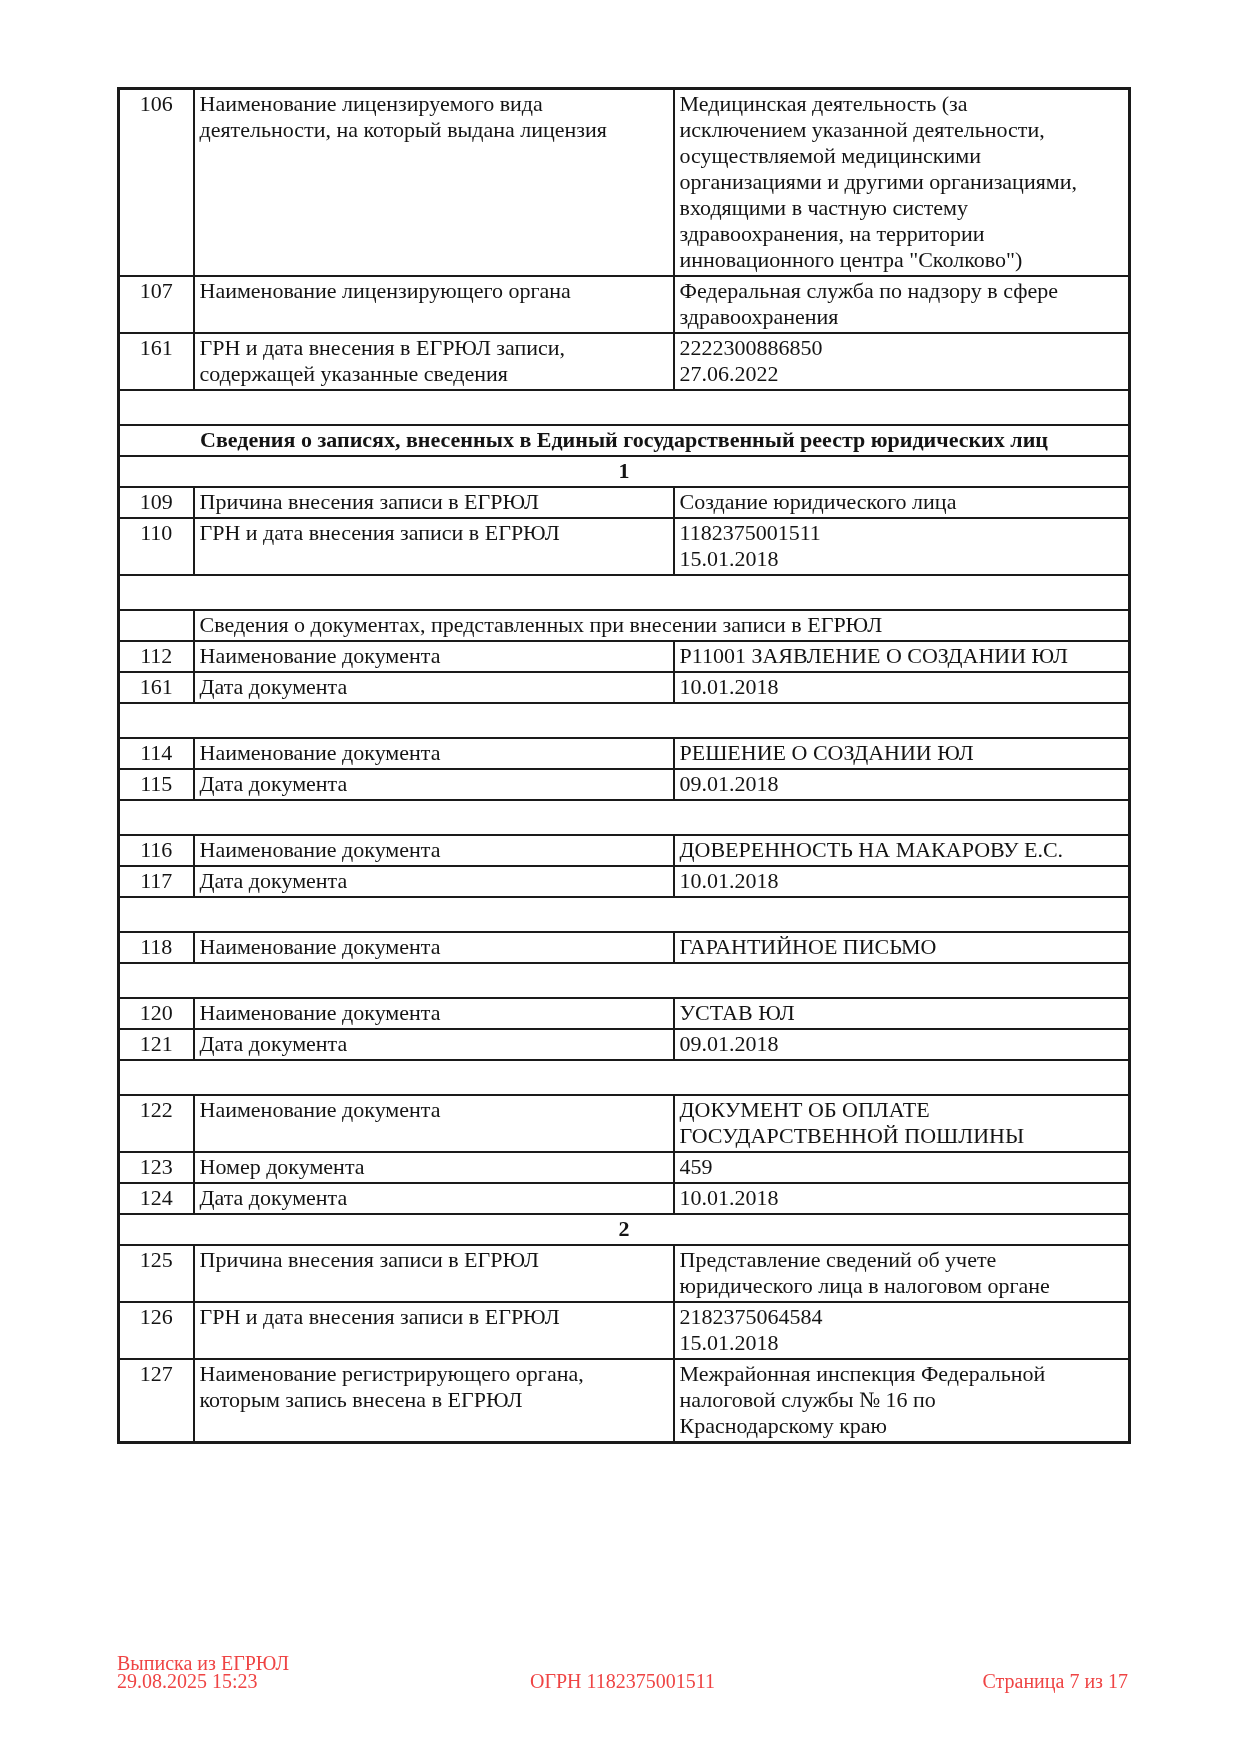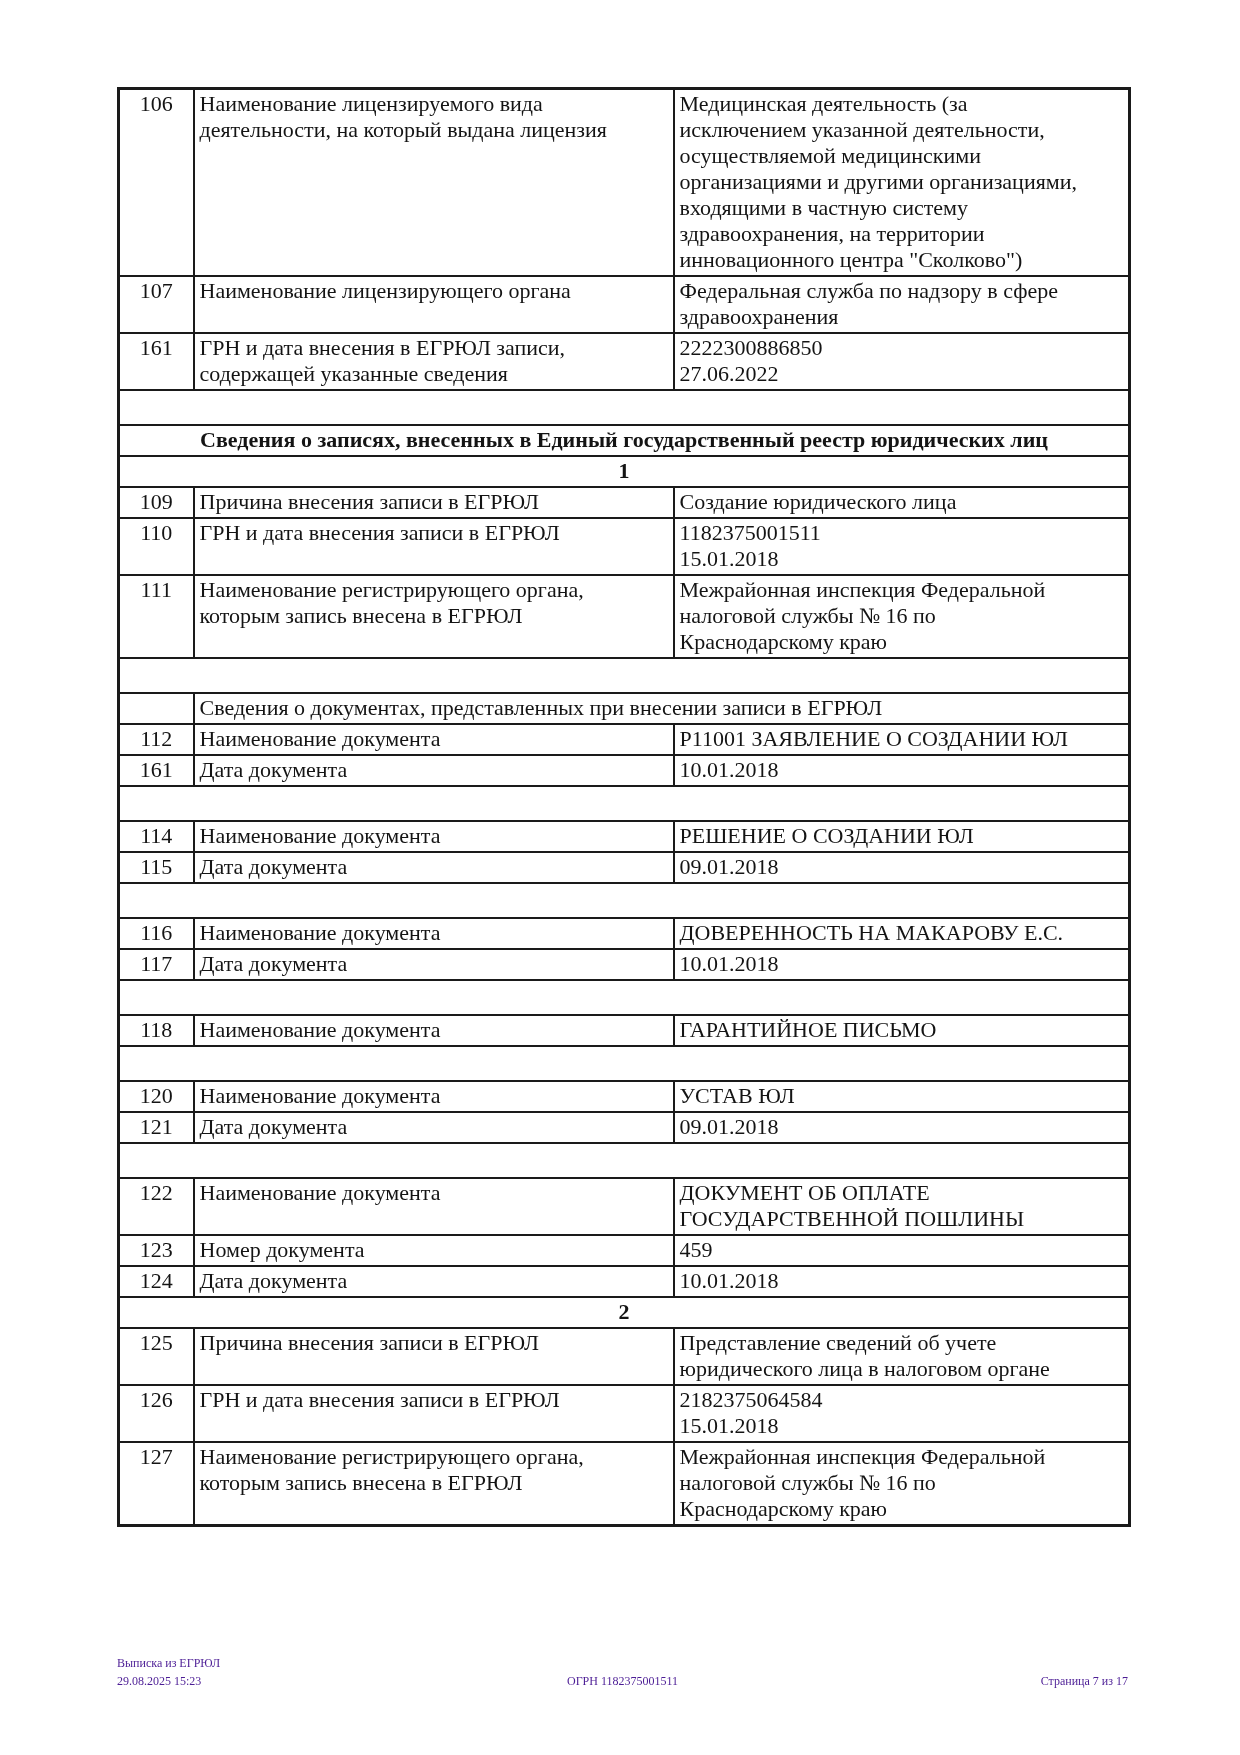--- a/index.html
+++ b/index.html
@@ -45,23 +45,23 @@
     font-weight: bold;
     text-align: center;
   }
   .footer {
     position: absolute;
     left: 117px;
     top: 1654px;
     width: 1011px;
     display: flex;
     align-items: flex-end;
-    font-size: 12px;
+    font-size: 20px;
     line-height: 18px;
-    color: #4c1d95;
+    color: #ef4444;
   }
   .f-left  { flex: 1 1 0; text-align: left; }
   .f-center{ flex: 1 1 0; text-align: center; }
   .f-right { flex: 1 1 0; text-align: right; }
 </style>
 </head>
 <body>
 
 <div class="page">
 
@@ -111,28 +111,20 @@
           <td class="label">Причина внесения записи в ЕГРЮЛ</td>
           <td class="value">Создание юридического лица</td>
         </tr>
         <tr>
           <td class="num">110</td>
           <td class="label">ГРН и дата внесения записи в ЕГРЮЛ</td>
           <td class="value">1182375001511
 15.01.2018</td>
         </tr>
         <tr>
-          <td class="num">111</td>
-          <td class="label">Наименование регистрирующего органа,
-которым запись внесена в ЕГРЮЛ</td>
-          <td class="value">Межрайонная инспекция Федеральной
-налоговой службы № 16 по
-Краснодарскому краю</td>
-        </tr>
-        <tr>
           <td class="empty-cell" colspan="3"></td>
         </tr>
         <tr>
           <td class="num"></td>
           <td class="label" colspan="2">Сведения о документах, представленных при внесении записи в ЕГРЮЛ</td>
         </tr>
         <tr>
           <td class="num">112</td>
           <td class="label">Наименование документа</td>
           <td class="value">Р11001 ЗАЯВЛЕНИЕ О СОЗДАНИИ ЮЛ</td>

